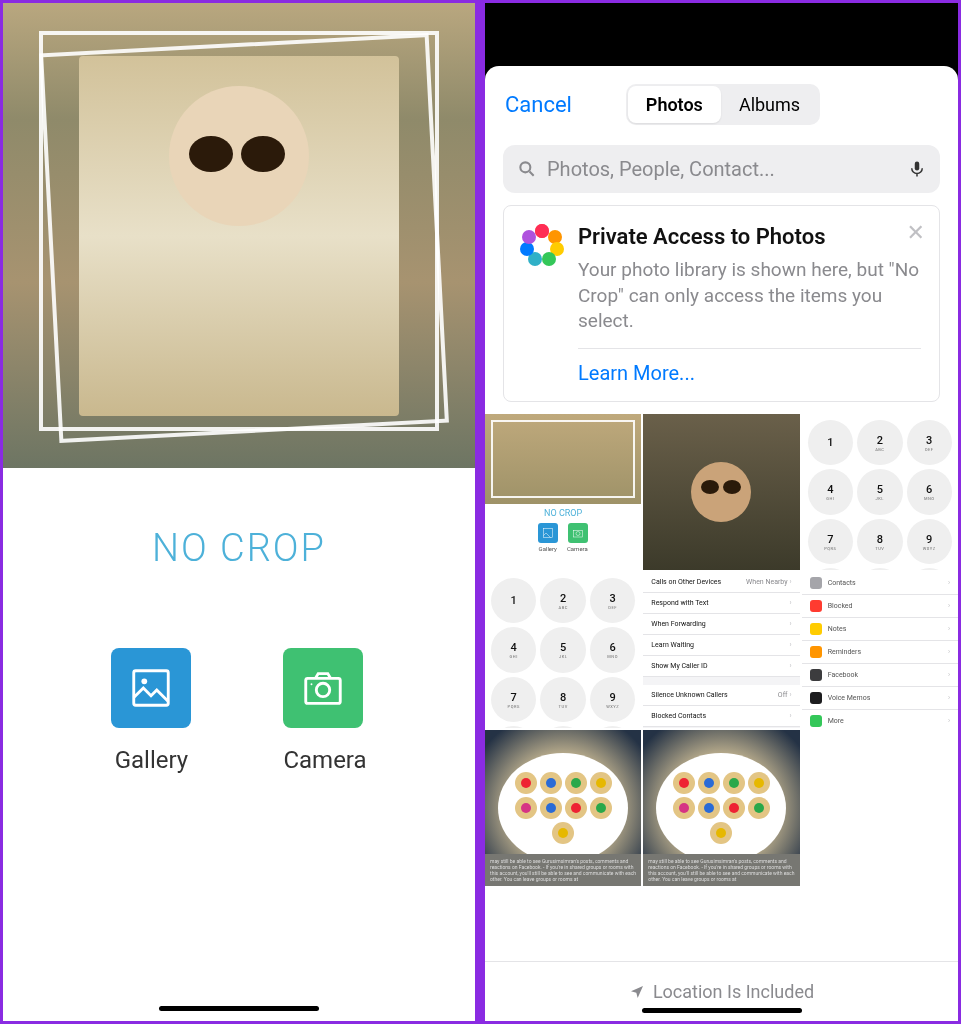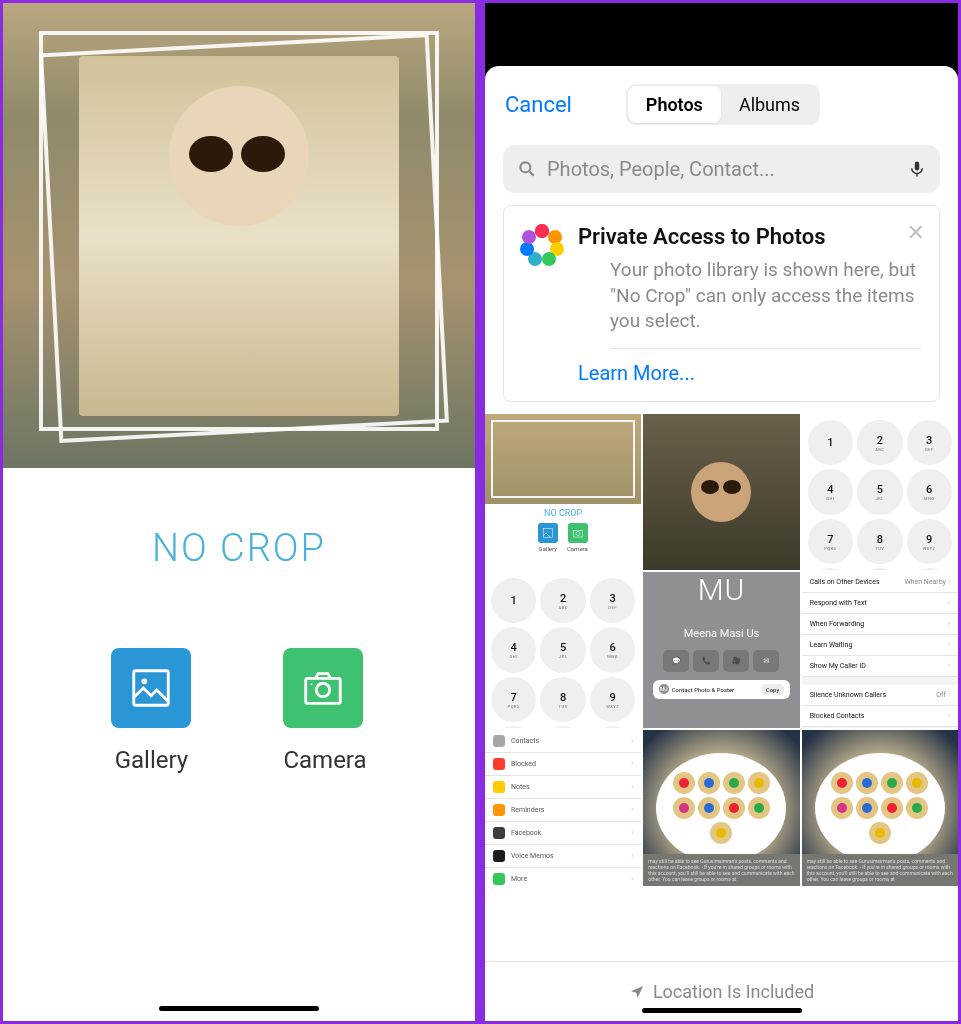--- a/index.html
+++ b/index.html
@@ -112,21 +112,21 @@
   }
   .info-card{
     margin:0 18px 12px;border:1px solid #e4e4e7;border-radius:8px;
     padding:18px 18px 16px 16px;display:flex;gap:14px;position:relative;
   }
   .info-icon{
     width:44px;height:44px;flex-shrink:0;position:relative;
   }
   .petal{position:absolute;width:14px;height:14px;border-radius:50%;}
   .info-title{font-size:22px;font-weight:600;color:#111;}
-  .info-body{font-size:19px;color:#8a8a8e;margin-top:8px;line-height:1.35;padding-bottom:14px;border-bottom:1px solid #e4e4e7;margin-left:32px;}
+  .info-body{font-size:19px;color:#8a8a8e;margin-top:8px;line-height:1.35;padding-bottom:14px;border-bottom:1px solid #e4e4e7;}
   .learn-more{color:#007aff;font-size:20px;margin-top:12px;display:inline-block;cursor:pointer;}
   .info-close{position:absolute;top:14px;right:14px;color:#c0c0c4;font-size:22px;cursor:pointer;}
   .photo-grid{
     flex:1;display:grid;grid-template-columns:repeat(3,1fr);grid-auto-rows:156px;
     gap:2px;overflow:hidden;padding:0;
   }
   .thumb{background:#f4f4f6;font-size:7px;color:#555;overflow:hidden;position:relative;}
   .thumb-nc{display:flex;flex-direction:column;align-items:center;background:#fff;}
   .thumb-nc-top{height:58%;width:100%;background:linear-gradient(#bfa97c,#9e9268);position:relative;}
   .thumb-nc-frame{position:absolute;inset:6px;border:2px solid rgba(255,255,255,0.9);}
@@ -372,37 +372,20 @@
           </div>
           <div class="key">
             <div class="key-sub"></div>
           </div>
           <div class="key"></div>
           <div class="key">
             <div class="key-sub"></div>
           </div>
         </div>
 
-      <div class="thumb thumb-contact">
-        <div class="contact-big">MU</div>
-        <div class="contact-name">Meena Masi Us</div>
-        <div class="contact-bar">
-          <div class="contact-chip">💬</div>
-          <div class="contact-chip">📞</div>
-          <div class="contact-chip">🎥</div>
-          <div class="contact-chip">✉︎</div>
-        </div>
-        <div style="display:flex;align-items:center;gap:4px;margin-top:8px;background:#fff;color:#111;border-radius:6px;padding:4px 6px;font-size:6px;width:88%;justify-content:space-between;">
-          <span style="display:flex;align-items:center;gap:3px;">
-              <span style="width:10px;height:10px;border-radius:50%;background:#8f8f94;color:#fff;display:inline-flex;align-items:center;justify-content:center;font-size:5px;">MU</span>
-              <span>Contact Photo &amp; Poster</span>
-            </span>
-          <span style="background:#eee;padding:2px 5px;border-radius:4px;">Copy</span>
-        </div>
-      </div>
 
       <div class="thumb thumb-settings" id="settings-thumb">
           <div class="settings-row">
             <span>Calls on Other Devices</span>
             <span style="color:#8a8a8e;display:flex;align-items:center;gap:2px">When Nearby <span class="chev">›</span></span>
           </div>
           <div class="settings-row">
             <span>Respond with Text</span>
             <span style="color:#8a8a8e;display:flex;align-items:center;gap:2px"> 
               <span class="chev">›</span>

